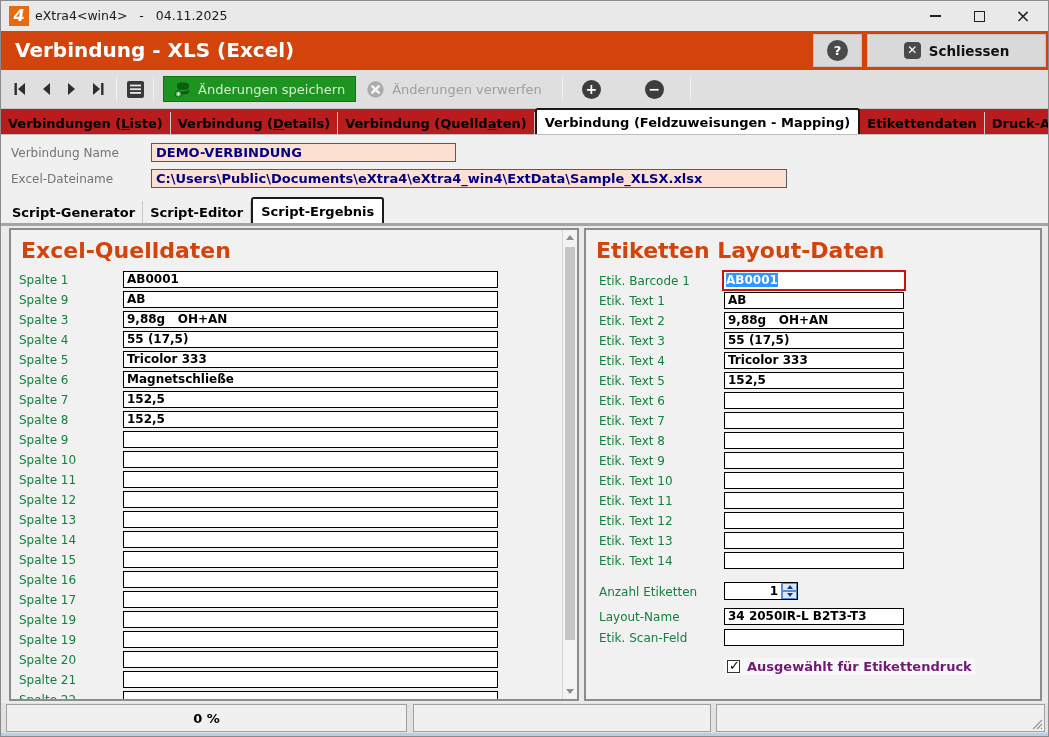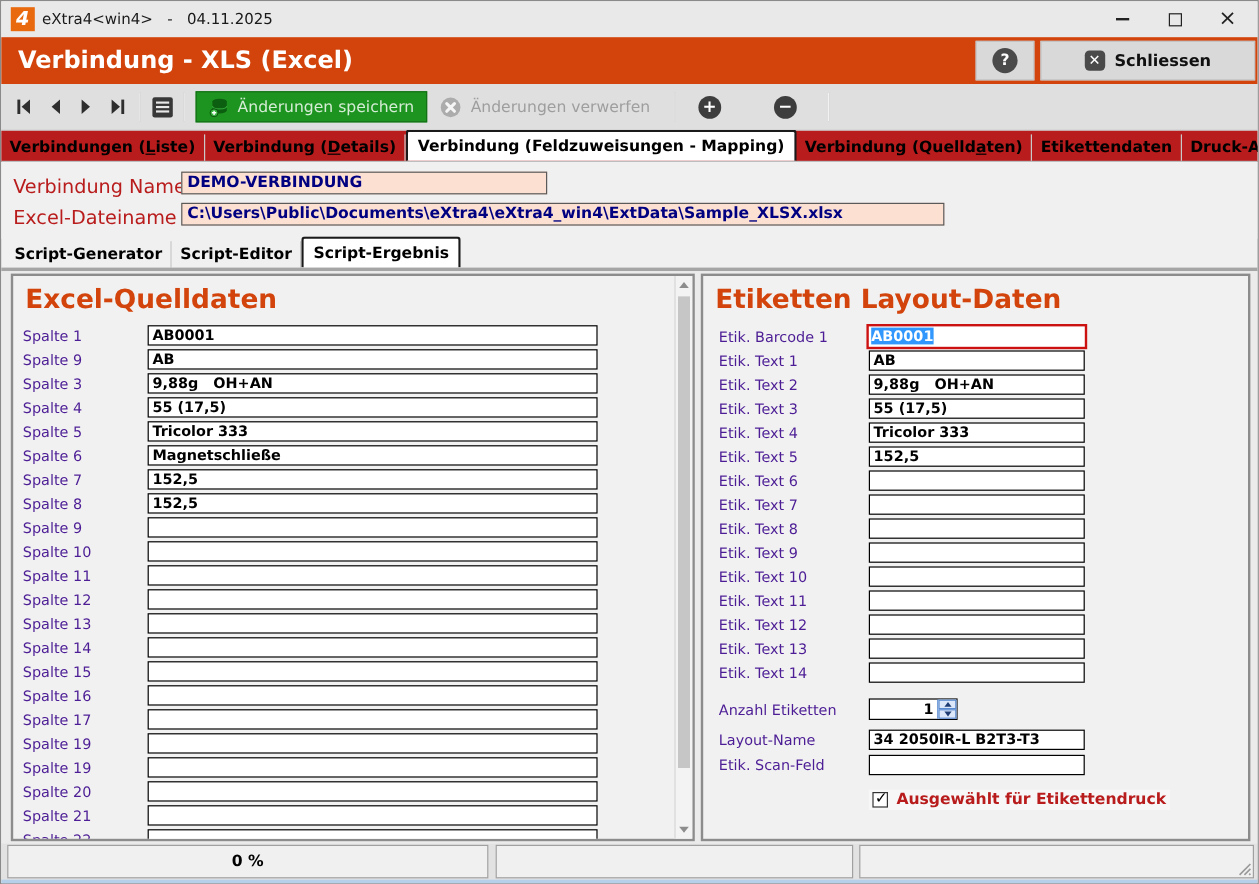--- a/index.html
+++ b/index.html
@@ -46,38 +46,38 @@
   .tabrow { position:absolute; left:0; top:108px; width:100%; height:26px; background:#b91c1c;
             display:flex; align-items:flex-end; border-bottom:1px solid #bdbdbd; }
   .tab { font-weight:bold; font-size:13px; color:#000; padding:4px 7px 3px; border-right:1px solid #c9c9c9;
          white-space:nowrap; }
   .tab.active { border:2px solid #1a1a1a; border-bottom:none; border-radius:3px 3px 0 0;
                 padding:5px 8px 4px; background:#fff; }
   .tab-key { text-decoration:underline; }
 
   
   .fieldsarea { position:absolute; left:0; top:134px; width:100%; height:64px; background:#f0f0f0; }
-  .clabel { position:absolute; left:10px; font-size:16px; color:#b91c1c; }
+  .clabel { position:absolute; left:10px; font-size:12px; color:#737373; }
   .cinput { position:absolute; left:150px; height:19px; background:#fce1d3; border:1px solid #5a5a5a;
             font-weight:bold; font-size:13px; color:#000080; line-height:17px; padding:0 4px; white-space:pre; overflow:hidden; }
 
   
   .subtabrow { position:absolute; left:4px; top:198px; height:24px; display:flex; align-items:flex-end; }
   .divider { position:absolute; left:0; top:222px; width:100%; height:3px; background:#a5a5a5; }
 
   
   .main { position:absolute; left:0; top:225px; width:100%; height:477px; background:#ebebeb; }
   .panel { position:absolute; top:2px; height:473px; background:#f1f1f1; border:2px solid #8c8c8c; overflow:hidden; }
   .panel-left { left:8px; width:570px; }
   .panel-right { left:583px; width:458px; }
   .panel-title { position:absolute; left:10px; top:8px; font-weight:bold; font-size:22px; color:#d2440c; white-space:nowrap; }
 
   .rows { position:absolute; left:0; top:41px; right:0; }
   .frow { position:relative; height:20px; }
-  .flabel { position:absolute; left:8px; top:2px; font-size:12px; color:#4c1d95; white-space:nowrap; }
+  .flabel { position:absolute; left:8px; top:2px; font-size:12px; color:#15803d; white-space:nowrap; }
   .finput { position:absolute; top:0; height:17px; background:#fff; border:1px solid #000;
             font-weight:bold; font-size:12px; line-height:14px; padding:0 3px; white-space:pre; overflow:hidden; }
   .panel-left .finput { left:112px; width:375px; }
   .panel-right .flabel { left:13px; }
   .panel-right .finput { left:138px; width:180px; }
 
   .row-abs { position:absolute; left:0; right:0; height:20px; }
   .barcode-input { position:absolute; left:136px; top:-2px; width:184px; height:21px; background:#fff;
                    border:2px solid #cc1111; font-weight:bold; font-size:12px; line-height:17px; padding:0 2px; white-space:pre; }
   .sel { background:#3197fd; color:#fff; }
@@ -97,21 +97,21 @@
   .spin-btn { position:absolute; left:0; width:100%; height:50%; background:#dce8fa; border:1px solid #5a8ad0;
               display:flex; align-items:center; justify-content:center; }
   .spin-up { top:0; } .spin-dn { bottom:0; }
   .sp-tri-up { width:0; height:0; border-left:3px solid transparent; border-right:3px solid transparent; border-bottom:4px solid #1f3c73; }
   .sp-tri-dn { width:0; height:0; border-left:3px solid transparent; border-right:3px solid transparent; border-top:4px solid #1f3c73; }
 
   
   .chkrow { position:absolute; left:138px; display:flex; align-items:center; gap:7px; background:#f7f7f7; padding:1px 3px; }
   .chkbox { width:13px; height:13px; background:#fff; border:1px solid #333; position:relative; }
   .chkbox span { position:absolute; left:1px; top:-3px; font-size:13px; font-weight:bold; color:#000; }
-  .chklabel { font-weight:bold; font-size:13px; color:#b91c1c; white-space:nowrap; }
+  .chklabel { font-weight:bold; font-size:13px; color:#701a75; white-space:nowrap; }
 
   
   .statusbar { position:absolute; left:0; top:702px; width:100%; height:30px; background:#e2e2e2; }
   .sbox { position:absolute; top:1px; height:28px; background:#f0f0f0; border:1px solid #a0a0a0; }
   .sbox1 { left:5px; width:401px; display:flex; align-items:center; justify-content:center;
            font-weight:bold; font-size:13px; color:#000; }
   .sbox2 { left:412px; width:298px; }
   .sbox3 { left:715px; width:329px; }
   .grip { position:absolute; right:1px; bottom:1px; }
   .bottomstrip { position:absolute; left:0; top:732px; width:100%; height:5px; background:#b7d0ea; }
@@ -201,23 +201,23 @@
     <div class="circle-btn" style="margin-left:30px;">−</div>
     <div class="tb-sep" style="margin-left:12px;"></div>
   </div>
 
   <div class="tabrow">
 
       <div class="tab"><span>Verbindungen (</span><span class="tab-key">L</span><span>iste)</span></div>
 
       <div class="tab"><span>Verbindung (</span><span class="tab-key">D</span><span>etails)</span></div>
 
+      <div class="tab"><span>Verbindung (Quelld</span><span class="tab-key">a</span><span>ten)</span></div>
+
       <div class="tab active"><span>Verbindung (Feldzuweisungen - Mapping)</span><span class="tab-key"></span><span></span></div>
-
-      <div class="tab"><span>Verbindung (Quelld</span><span class="tab-key">a</span><span>ten)</span></div>
 
       <div class="tab"><span>Etikettendaten</span><span class="tab-key"></span><span></span></div>
 
       <div class="tab"><span>Druck-Aufträge</span><span class="tab-key"></span><span></span></div>
     </div>
 
   <div class="fieldsarea">
     <span class="clabel" style="top:11px;">Verbindung Name</span>
     <div class="cinput" style="top:8px; width:305px;">DEMO-VERBINDUNG</div>
     <span class="clabel" style="top:37px;">Excel-Dateiname</span>

